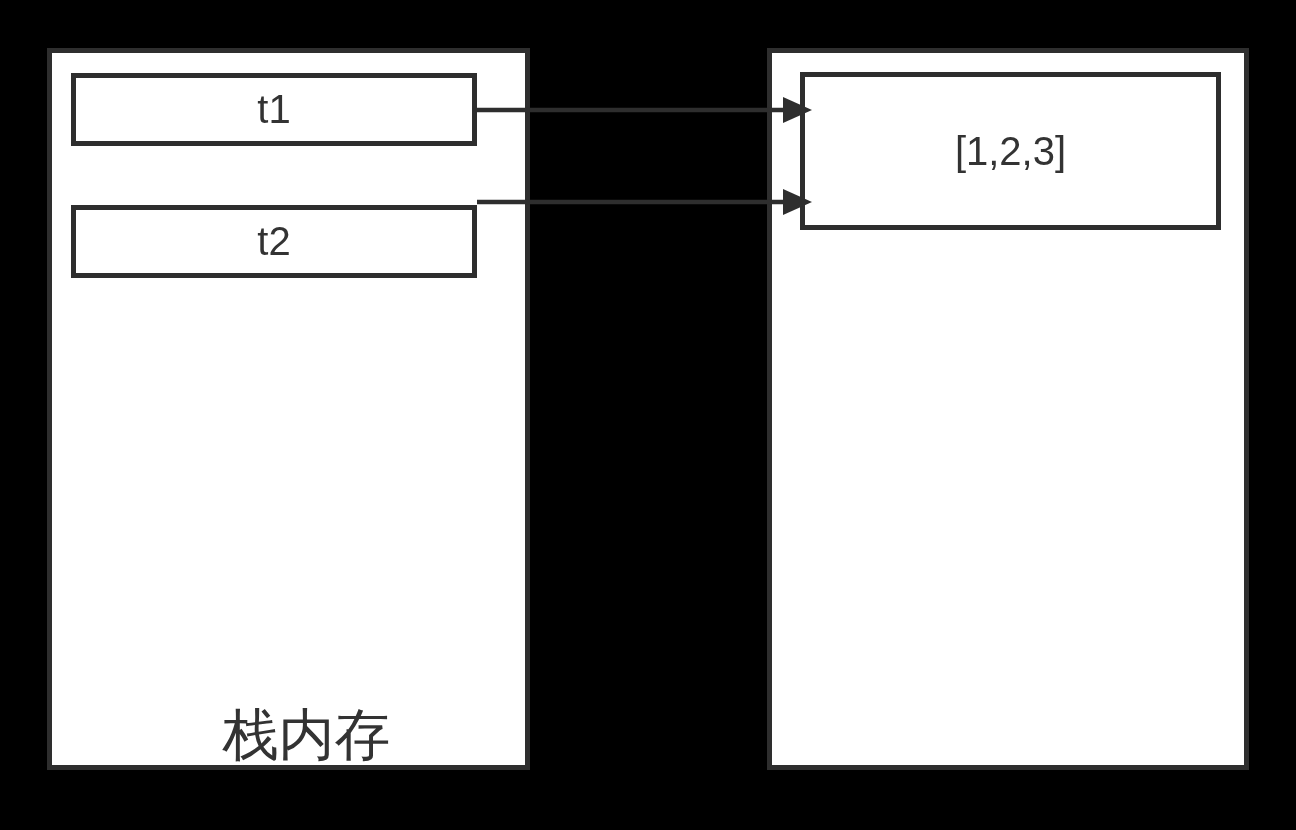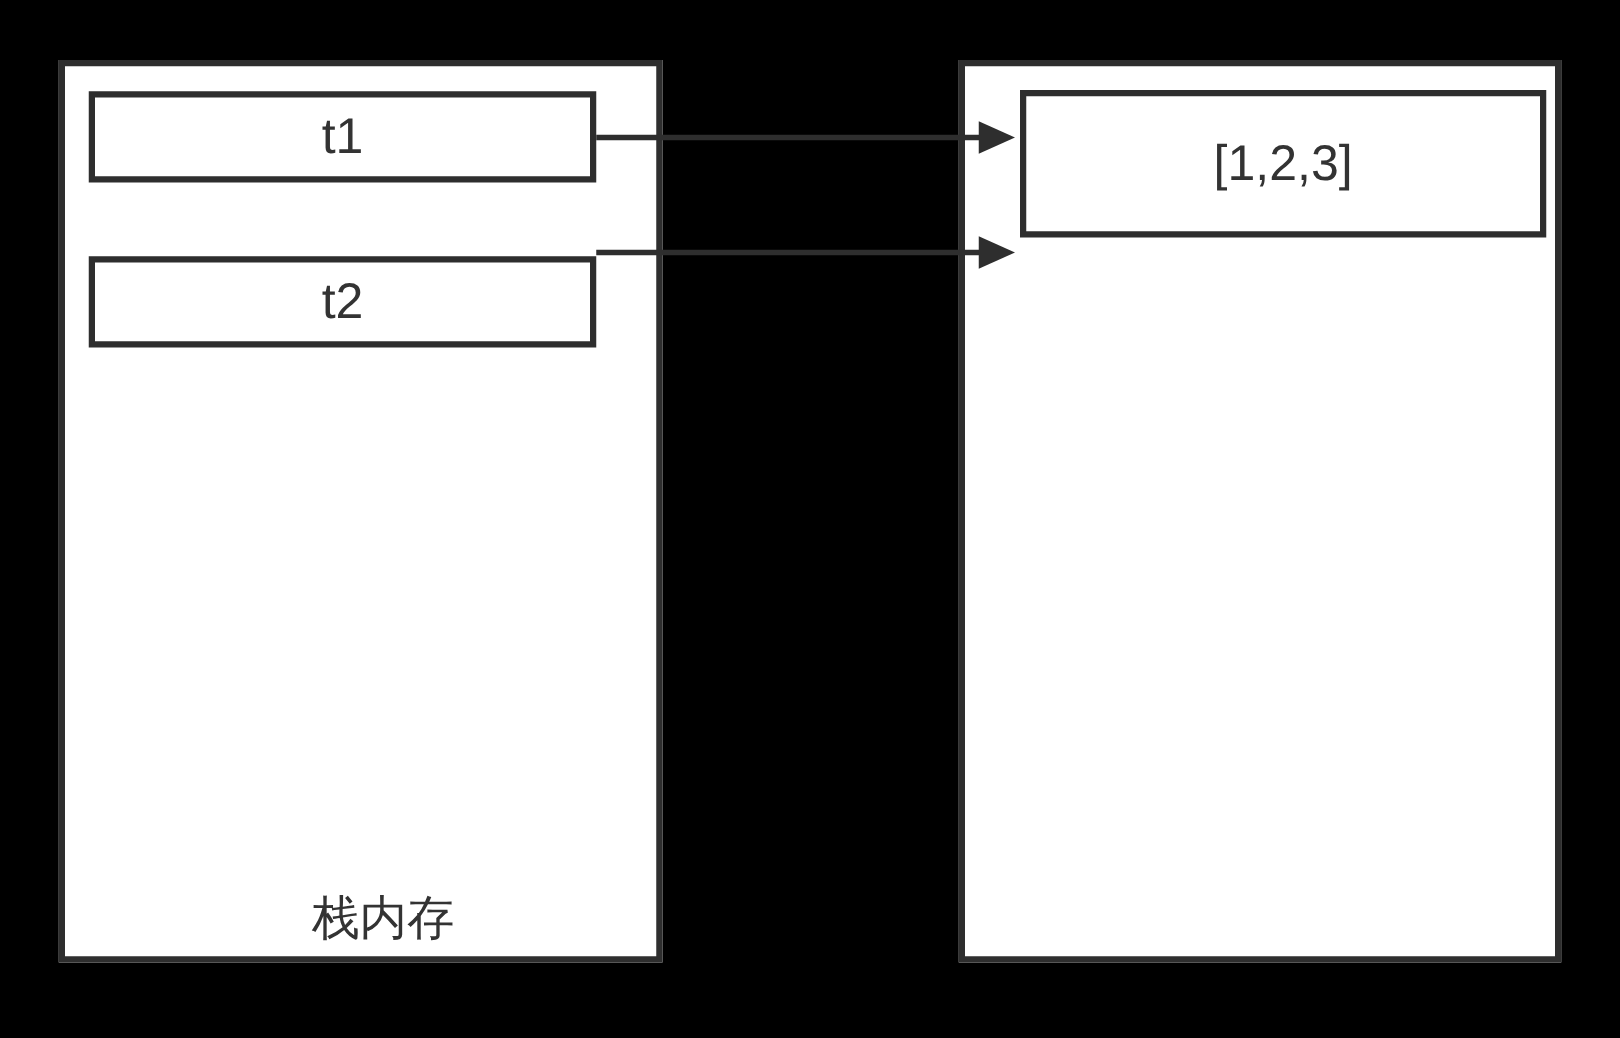--- a/index.html
+++ b/index.html
@@ -53,32 +53,32 @@
     height: 73px;
   }
   #slot-t2 {
     left: 19px;
     top: 112px;
     width: 406px;
     height: 73px;
     margin-top: 40px;
   }
   #heap-object-box {
-    left: 44px;
+    left: 28px;
     top: 19px;
     width: 421px;
-    height: 118px;
+    height: 158px;
   }
   .mem-label {
     position: absolute;
     left: 0;
     right: 0;
     bottom: 4px;
     text-align: center;
-    font-size: 38px;
+    font-size: 56px;
     font-weight: 500;
     color: #333333;
     line-height: 52px;
     padding-left: 36px;
   }
   #arrow-layer {
     position: absolute;
     left: 0;
     top: 0;
     width: 1296px;

